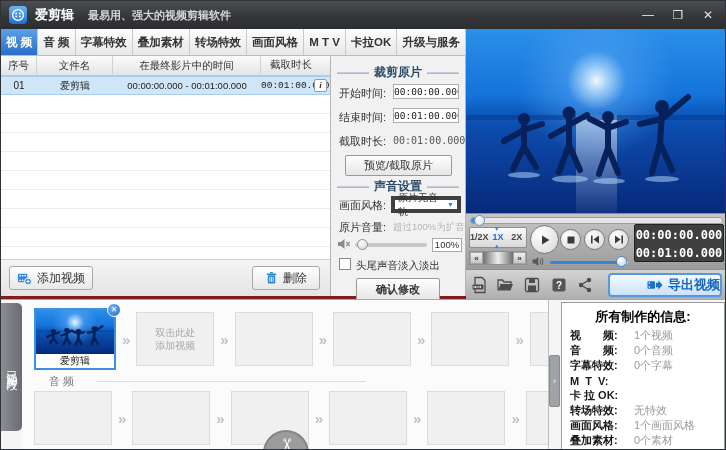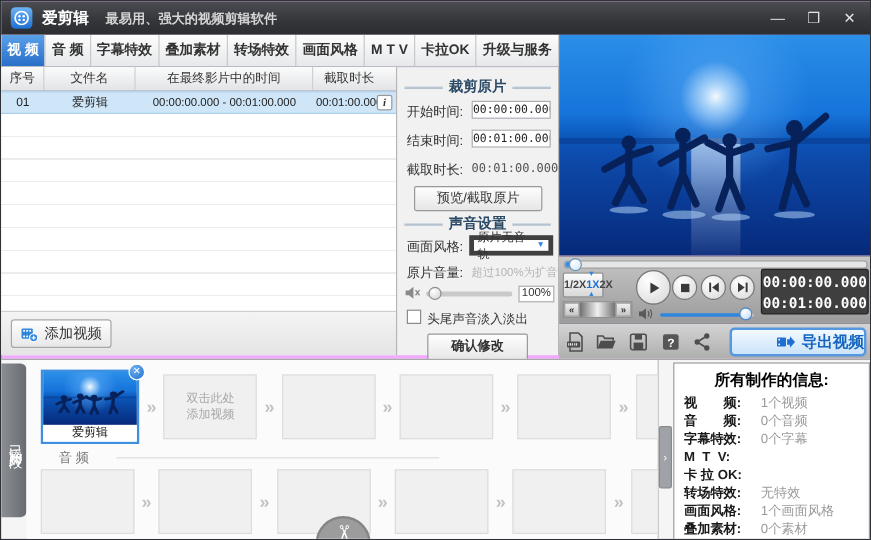--- a/index.html
+++ b/index.html
@@ -1,17 +1,17 @@
 <!DOCTYPE html>
 <html><head>
 <meta charset="utf-8">
 <style>
   * { box-sizing: border-box; margin: 0; padding: 0; }
   body { margin:0; background:#9a9a9a; font-family:"Liberation Sans","DejaVu Sans",sans-serif; }
-  .window { position:relative; width:726px; height:450px; background:#f0abfc; overflow:hidden;
+  .window { position:relative; width:726px; height:450px; background:#7f1d1d; overflow:hidden;
             border:1px solid #2f3338; }
 
   
   .titlebar { position:absolute; left:0; top:0; width:726px; height:28px;
               background:linear-gradient(180deg,#4b4d52 0%,#35373b 55%,#2b2d31 100%);
               display:flex; align-items:center; }
   .app-icon { width:18px; height:18px; margin-left:8px; border-radius:4px;
               background:linear-gradient(180deg,#6db4f5,#1e6fd0); position:relative; flex:0 0 auto; }
   .app-icon svg { position:absolute; left:0; top:0; }
   .app-title { color:#fff; font-size:13px; font-weight:bold; margin-left:8px; }
@@ -30,21 +30,21 @@
          padding:0 4px; cursor:pointer; }
   .tab.active { background:linear-gradient(180deg,#5aa0e8,#2a6fc8); color:#fff; }
 
   
   .left-panel { position:absolute; left:0; top:55px; width:330px; height:240px;
                 background:#fff; border-right:1px solid #b5b5b5; }
   .tbl-header { position:absolute; left:0; top:0; width:100%; height:20px; display:flex;
                 background:linear-gradient(180deg,#fbfbfb,#e2e4e7); border-bottom:1px solid #c5c5c5; }
   .th { font-size:10.5px; color:#333; line-height:19px; text-align:center; border-right:1px solid #d0d0d0; }
   .th:last-child { border-right:none; }
-  .c0{width:36px;} .c1{width:76px;} .c2{width:148px;} .c3{width:60px;}
+  .c0{width:36px;} .c1{width:76px;} .c2{width:148px;} .c3{width:60px;font-family:Liberation Mono, monospace;}
   .tbl-row { position:absolute; left:0; top:20px; width:100%; height:19px; display:flex;
              background:#cfe6f8; border-top:1px solid #aacdeb; border-bottom:1px solid #aacdeb; cursor:pointer; }
   .td { font-size:10px; color:#222; line-height:17px; text-align:center; }
   .td.time { font-size:9.5px; }
   .info-btn { position:absolute; right:3px; top:2px; width:13px; height:13px; background:#fdfdfd;
               border:1px solid #9a9a9a; border-radius:2px; font:italic bold 9px "Liberation Serif",serif;
               color:#333; text-align:center; line-height:11px; cursor:pointer; }
   .tbl-empty { position:absolute; left:0; top:39px; width:100%; height:164px;
                background:repeating-linear-gradient(180deg,#fff 0 18px,#ececec 18px 19px); }
   .tbl-footer { position:absolute; left:0; bottom:0; width:100%; height:37px;
@@ -94,21 +94,21 @@
   .preview .beam { position:absolute; left:42%; width:16%; top:47%; bottom:0;
                    background:linear-gradient(180deg,rgba(255,255,255,.55),rgba(255,255,255,.05)); }
   .preview svg, .thumb svg { position:absolute; left:0; top:0; }
   .controls { position:absolute; left:0; top:184px; width:261px; height:56px;
               background:linear-gradient(180deg,#c6c6c6,#9b9b9b); border-top:1px solid #8a8a8a; }
   .progress { position:absolute; left:4px; right:4px; top:3px; height:7px; background:#e6e6e6;
               border:1px solid #9e9e9e; border-radius:3px; cursor:pointer; }
   .progress .fill { position:absolute; left:0; top:0; bottom:0; width:8px; background:#3d8de4; border-radius:3px 0 0 3px; }
   .progress .knob { position:absolute; left:3px; top:-3px; width:11px; height:11px; border-radius:50%;
                     background:radial-gradient(circle at 35% 30%,#fff,#cfe2f5); border:1px solid #6d93b8; cursor:pointer; }
-  .speedbox { position:absolute; left:3px; top:13px; width:34px; height:21px;
+  .speedbox { position:absolute; left:3px; top:13px; width:58px; height:21px;
               background:linear-gradient(180deg,#fcfcfc,#d8d8d8); border:1px solid #8f8f8f;
               border-radius:2px; display:flex; }
   .speed { flex:1; font-size:9px; font-weight:bold; color:#444; text-align:center; line-height:19px; cursor:pointer; position:relative; }
   .speed.active { color:#1a6fd4; }
   .speed.active::before { content:"▾"; position:absolute; top:-9px; left:50%; margin-left:-3px; font-size:7px; color:#2f86dc; }
   .speed.active::after  { content:"▴"; position:absolute; bottom:-8px; left:50%; margin-left:-3px; font-size:7px; color:#2f86dc; }
   .jog { position:absolute; left:3px; top:37px; width:58px; height:14px; border:1px solid #8f8f8f;
          display:flex; background:linear-gradient(90deg,#9a9a9a,#e8e8e8 50%,#9a9a9a); }
   .jog-btn { width:13px; font-size:8px; font-weight:bold; color:#333; text-align:center; line-height:12px;
              background:linear-gradient(180deg,#efefef,#c6c6c6); border:1px solid #a5a5a5; cursor:pointer; }
@@ -238,20 +238,31 @@
               <rect x="7.9" y="4.2" width="1.6" height="1.6" fill="#fff"></rect>
             <rect x="2.5" y="9.2" width="1.6" height="1.6" fill="#fff"></rect>
               <rect x="5.2" y="9.2" width="1.6" height="1.6" fill="#fff"></rect>
               <rect x="7.9" y="9.2" width="1.6" height="1.6" fill="#fff"></rect>
             <circle cx="11.8" cy="11.2" r="3.6" fill="#2f86dc" stroke="#fff" stroke-width="1"></circle>
             <path d="M11.8,9.4 v3.6 M10,11.2 h3.6" stroke="#fff" stroke-width="1.2"></path>
           </svg>
         </span>
         <span>添加视频</span>
       </div>
+      <div class="btn delete-btn">
+        <span>
+          <svg width="13" height="14" viewBox="0 0 14 15">
+            <rect x="3" y="4.5" width="8" height="9" rx="1" fill="#2f86dc"></rect>
+            <rect x="1.8" y="2.6" width="10.4" height="1.6" rx="0.5" fill="#2f86dc"></rect>
+            <rect x="5.4" y="1" width="3.2" height="1.6" rx="0.5" fill="#2f86dc"></rect>
+            <path d="M5.2,6.3 v5.4 M7,6.3 v5.4 M8.8,6.3 v5.4" stroke="#fff" stroke-width="0.9"></path>
+          </svg>
+        </span>
+        <span>删除</span>
+      </div>
     </div>
   </div>
 
   <div class="mid-panel">
     <div class="sect-title" style="top:8px">
       <span class="line"></span>
       <span class="txt">裁剪原片</span>
       <span class="line"></span>
     </div>
     <span class="fld" style="top:30px">开始时间:</span>

